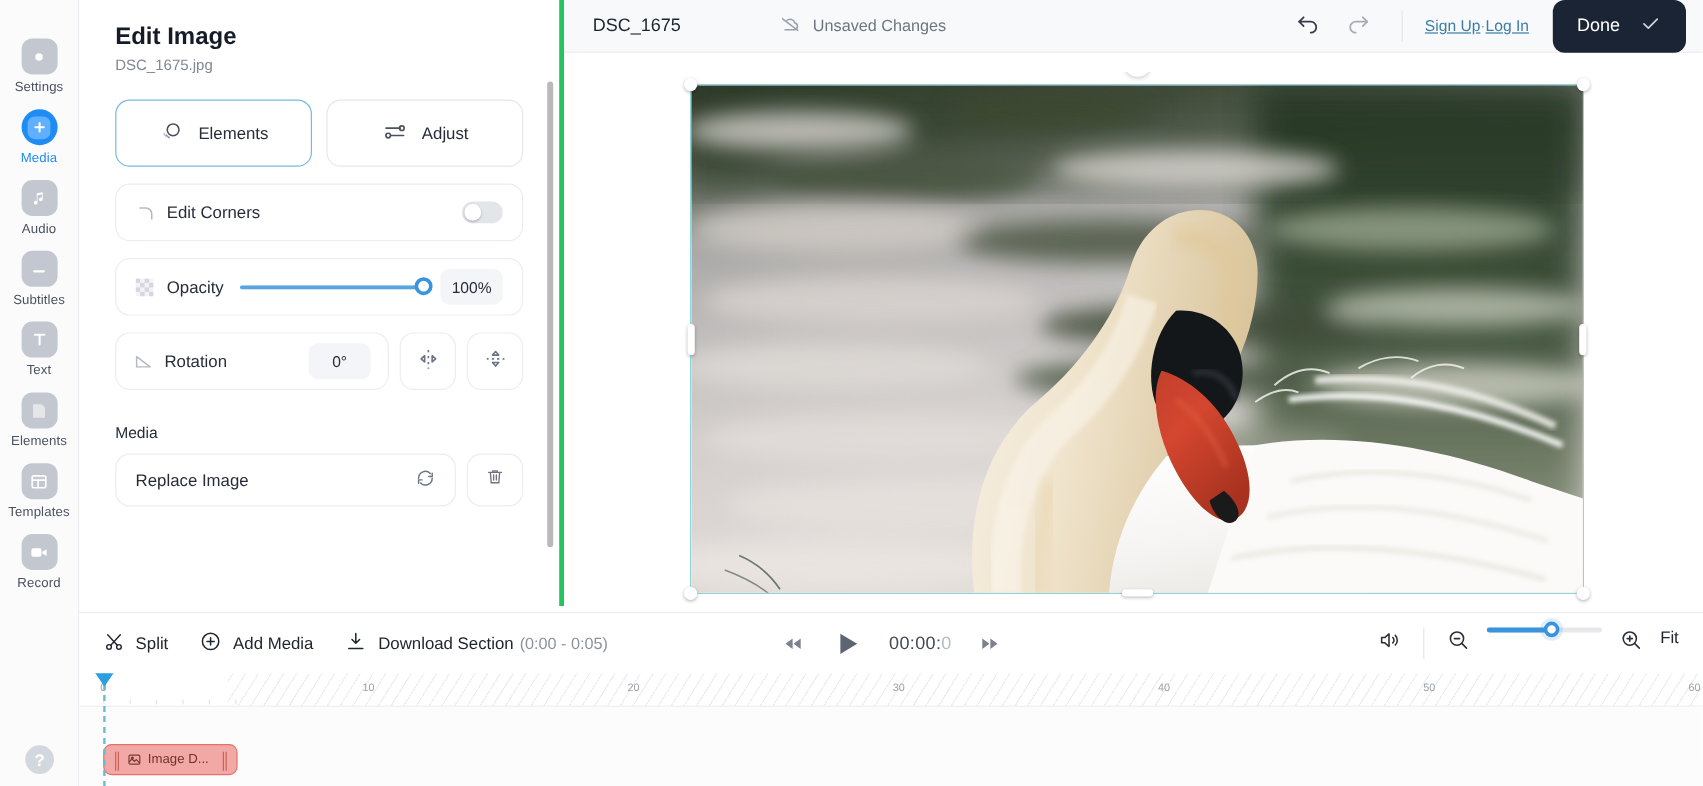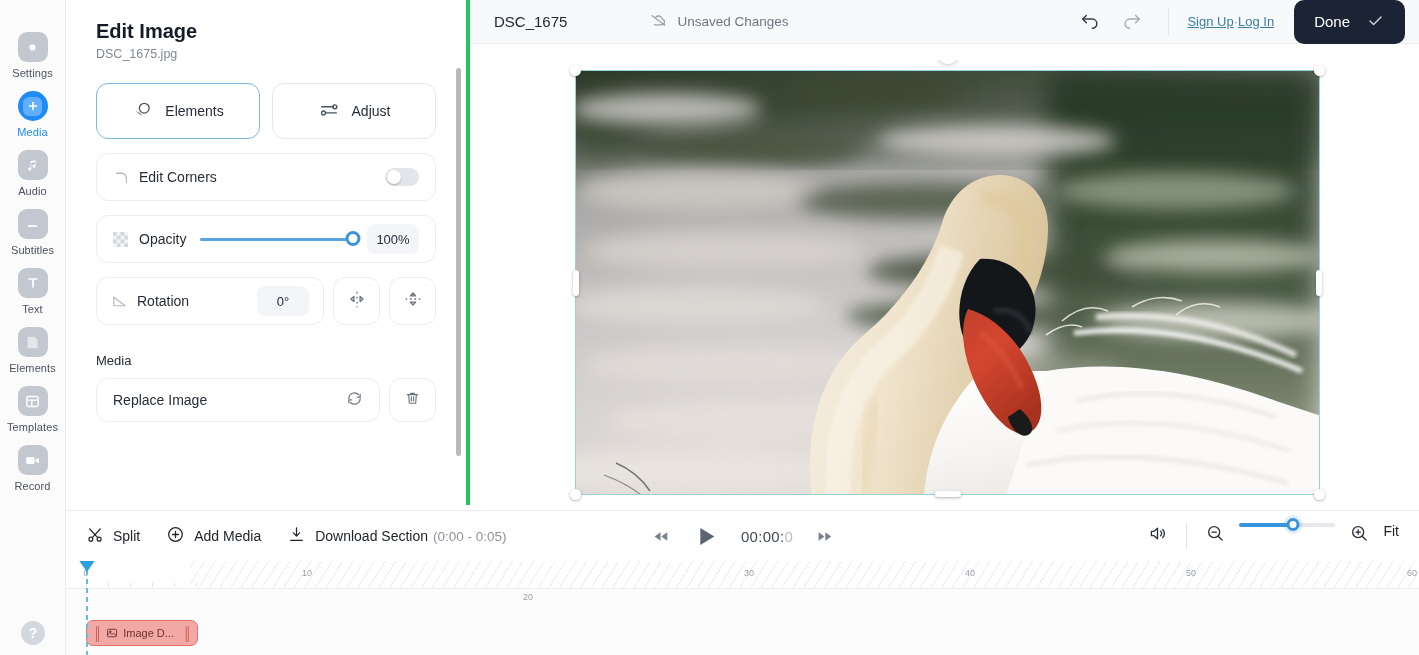--- a/index.html
+++ b/index.html
@@ -728,21 +728,21 @@
   </div>
 
   <div id="timeline">
     <div id="track-bg"></div>
     <div id="ruler">
       <div id="hatch"></div>
       <div id="ruler-base"></div>
       <div id="ruler-ticks">
           <span class="tick-num" style="left: 20px;">0</span>
           <span class="tick-num" style="left: 241px;">10</span>
-          <span class="tick-num" style="left: 462px; margin-top: 24px;">20</span>
+          <span class="tick-num" style="left: 462px;">20</span>
           <span class="tick-num" style="left: 683px;">30</span>
           <span class="tick-num" style="left: 904px;">40</span>
           <span class="tick-num" style="left: 1125px;">50</span>
           <span class="tick-num" style="left: 1346px;">60</span>
           <span class="minitick" style="left: 20px;"></span>
           <span class="minitick" style="left: 42px;"></span>
           <span class="minitick" style="left: 64px;"></span>
           <span class="minitick" style="left: 86px;"></span>
           <span class="minitick" style="left: 108px;"></span>
           <span class="minitick" style="left: 130px;"></span>

